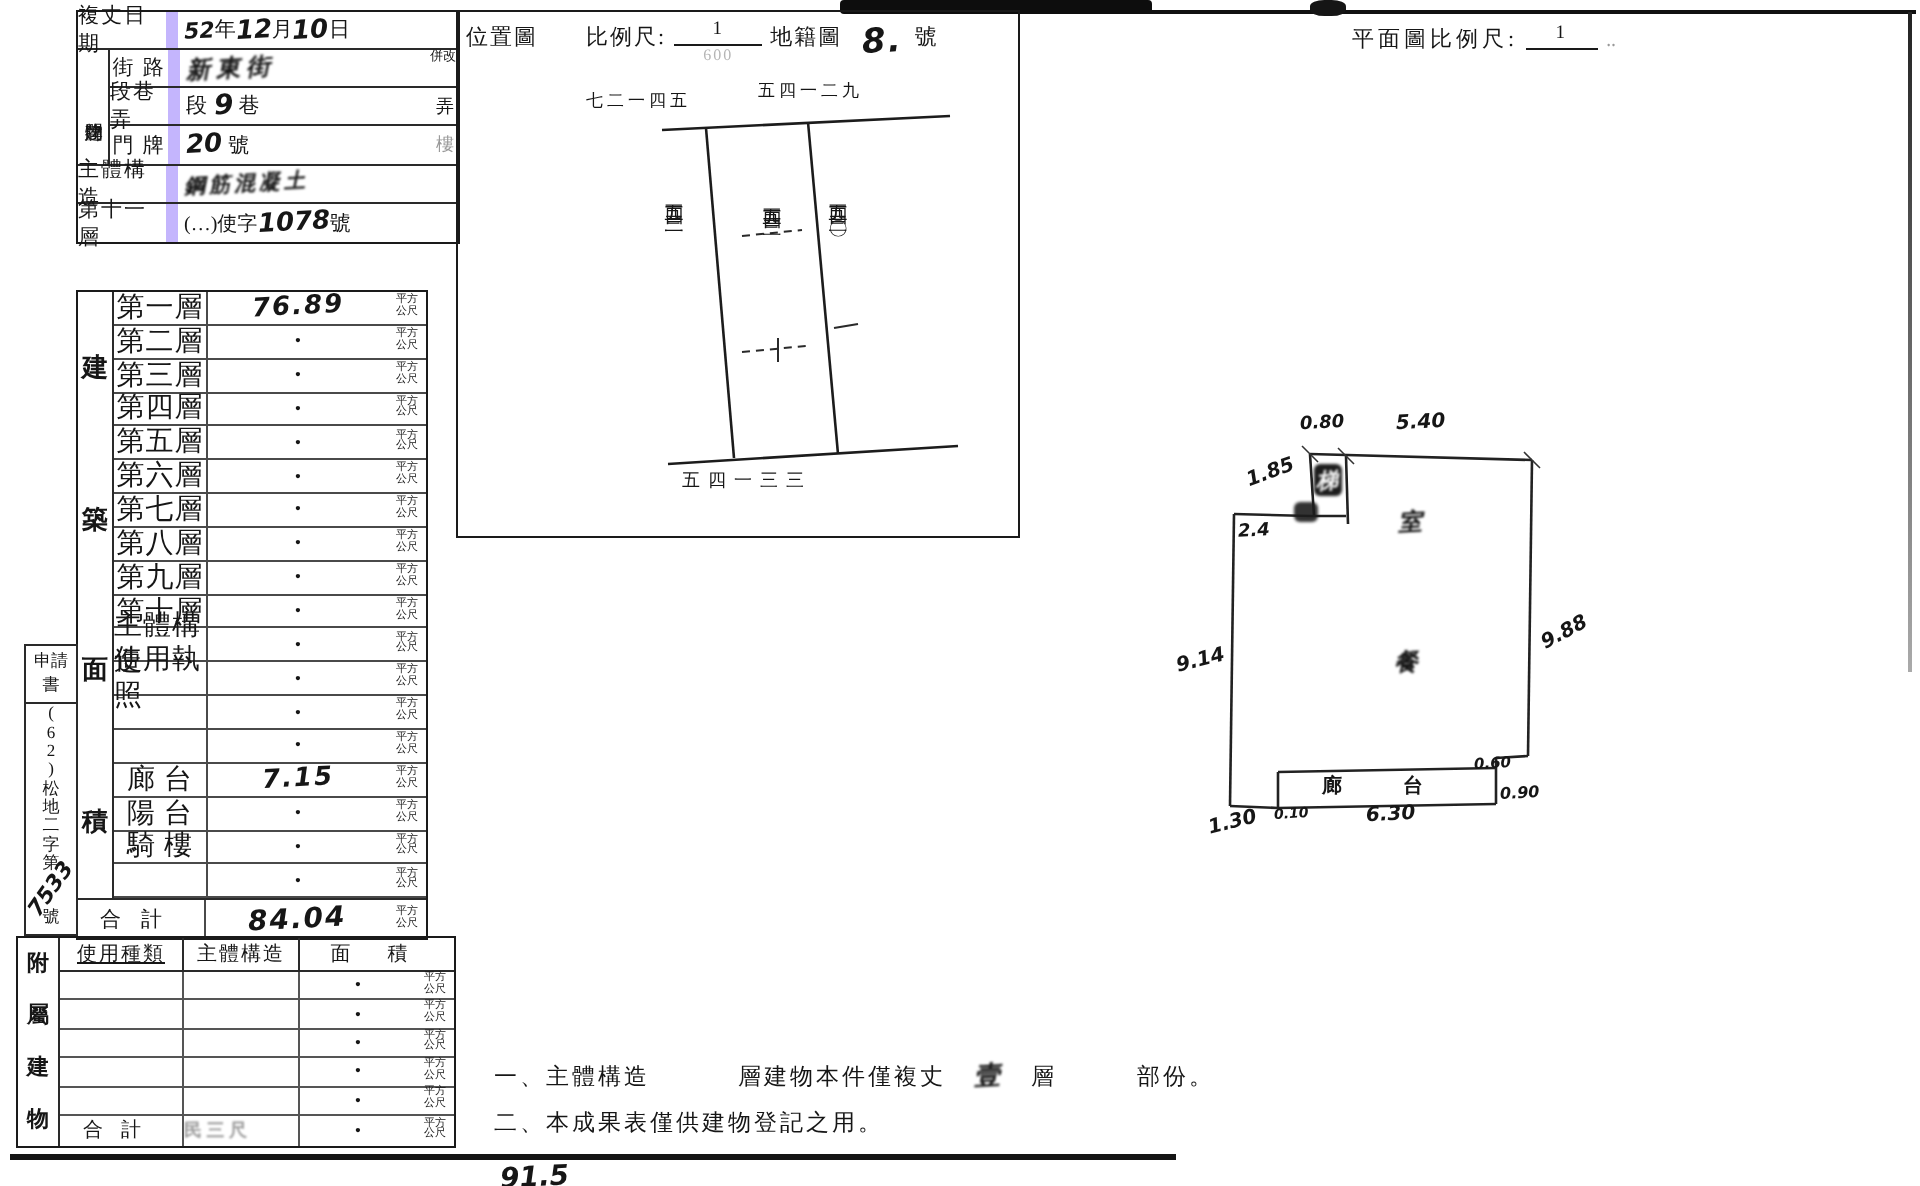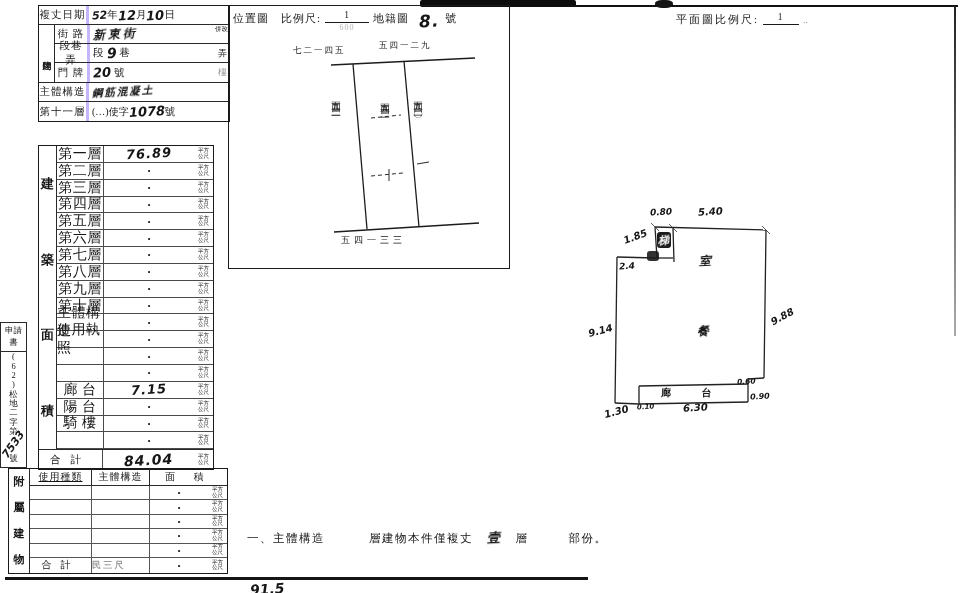--- a/index.html
+++ b/index.html
@@ -9,21 +9,21 @@
   .print{font-family:"Liberation Serif",serif;}
   .hw{font-family:"DejaVu Sans",sans-serif;font-style:italic;font-weight:600;display:inline-block;transform:rotate(-3deg);}
   .smudge{filter:blur(0.6px);font-weight:bold;}
   .faint{color:#999;}
   .vtext{writing-mode:vertical-rl;text-orientation:upright;}
   .spread{display:flex;flex-direction:column;justify-content:space-around;align-items:center;}
   
   #top-table{left:38px;top:5px;width:190px;border:1.4px solid #1a1a1a;font-size:10.5px;}
   .trow{display:flex;align-items:center;border-bottom:1px solid #2a2a2a;height:19px;box-sizing:border-box;}
   .trow:last-child{border-bottom:none;}
-  .t-label{width:50px;border-right:3px solid #c4b5fd;text-align:center;letter-spacing:1px;height:100%;
+  .t-label{width:50px;border-right:6px solid #c4b5fd;letter-spacing:1px;height:100%;
            display:flex;align-items:center;justify-content:center;box-sizing:border-box;flex:none;}
   .t-value{flex:1;display:flex;align-items:center;padding:0 3px;position:relative;}
   .addr-block{display:flex;border-bottom:1px solid #2a2a2a;}
   .addr-v{width:15px;border-right:1px solid #2a2a2a;display:flex;align-items:center;justify-content:center;
           font-size:9px;flex:none;}
   .addr-rows{flex:1;}
   .addr-rows .trow .t-label{width:35px;}
   .side-stack{position:absolute;right:1px;top:0;font-size:6.5px;line-height:1.05;text-align:center;}
   .side-single{position:absolute;right:2px;font-size:9px;}
   
@@ -35,21 +35,21 @@
   .a-label{width:47px;border-right:1px solid #4a4a4a;height:100%;display:flex;align-items:center;
            justify-content:center;letter-spacing:0.5px;box-sizing:border-box;flex:none;font-size:14px;}
   .a-value{flex:1;text-align:center;}
   .dot{font-size:9px;}
   .val-hw{font-size:13px;letter-spacing:1px;}
   .a-unit{width:19px;font-size:5.5px;line-height:1.05;text-align:center;flex:none;}
   .a-total{display:flex;align-items:center;height:19px;border-top:0.5px solid #2a2a2a;}
   .a-total .tot-label{width:64px;text-align:center;letter-spacing:10px;border-right:1px solid #4a4a4a;
                       height:100%;display:flex;align-items:center;justify-content:center;box-sizing:border-box;flex:none;}
   
-  #app-box{left:0;top:322px;width:27px;height:146px;border:1px solid #2a2a2a;box-sizing:border-box;
+  #app-box{left:12px;top:322px;width:27px;height:146px;border:1px solid #2a2a2a;box-sizing:border-box;
            display:flex;flex-direction:column;align-items:center;font-size:8.5px;}
   #app-title{border-bottom:1px solid #2a2a2a;width:100%;text-align:center;padding:2px 0;letter-spacing:0px;}
   #app-chars{flex:1;}
   #app-chars span{font-size:8.5px;line-height:1;}
   #app-number{transform:rotate(-55deg);font-size:11px;margin:2px 0;}
   
   #annex-table{left:8px;top:468px;width:220px;border:1.4px solid #1a1a1a;box-sizing:border-box;display:flex;font-size:10px;}
   #annex-vcol{width:20px;border-right:1px solid #2a2a2a;font-size:11px;font-weight:bold;flex:none;}
   #annex-main{flex:1;}
   .hx{display:flex;height:17px;border-bottom:1px solid #2a2a2a;align-items:center;box-sizing:border-box;}
@@ -341,21 +341,21 @@
           </div>
         <div class="nc3"><span class="dot">•</span></div>
         <div class="nunit"><span>平方</span><br><span>公尺</span></div>
       </div>
     </div>
   </div>
 
   <div class="abs" id="loc-box">
     <div id="loc-header">
       <span>位置圖</span>
-      <span style="margin-left:12px">比例尺:</span>
+      <span style="margin-left:24px">比例尺:</span>
       <span class="frac">
         <span class="num">1</span>
         <span class="bar"></span>
         <span class="den">600</span>
       </span>
       <span>地籍圖</span>
       <span class="hw sheet-no">8.</span>
       <span>號</span>
     </div>
 
@@ -433,14 +433,15 @@
     <div class="dim hw" style="left:165px;top:197px;font-size:8px">0.90</div>
     <div id="porch-label" style="left:76px;top:191px">廊 台</div>
     <div class="dim hw" style="left:52px;top:208px;font-size:7px">0.10</div>
     <div class="dim hw" style="left:98px;top:207px;font-size:10px">6.30</div>
     <div class="dim hw" style="left:19px;top:211px;transform:rotate(-14deg);font-size:10px">1.30</div>
   </div>
 
   <div class="note" style="top:529px">
     <span>一、主體構造</span><span class="gap1"></span><span>層建物本件僅複丈</span><span class="gap2"></span><span class="hw smudge" style="font-size:13px">壹</span><span class="gap2"></span><span>層</span><span class="gap3"></span><span>部份。</span>
   </div>
+  <div class="note" style="top:554px">二、本成果表僅供建物登記之用。</div>
 
 </div>
 
 </body></html>

